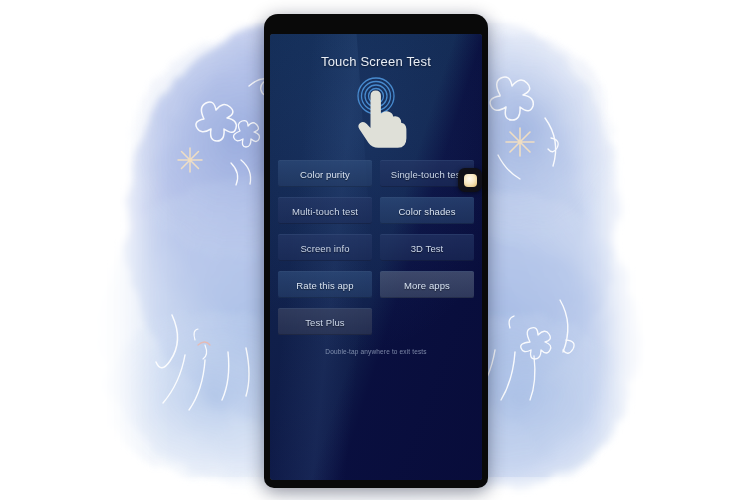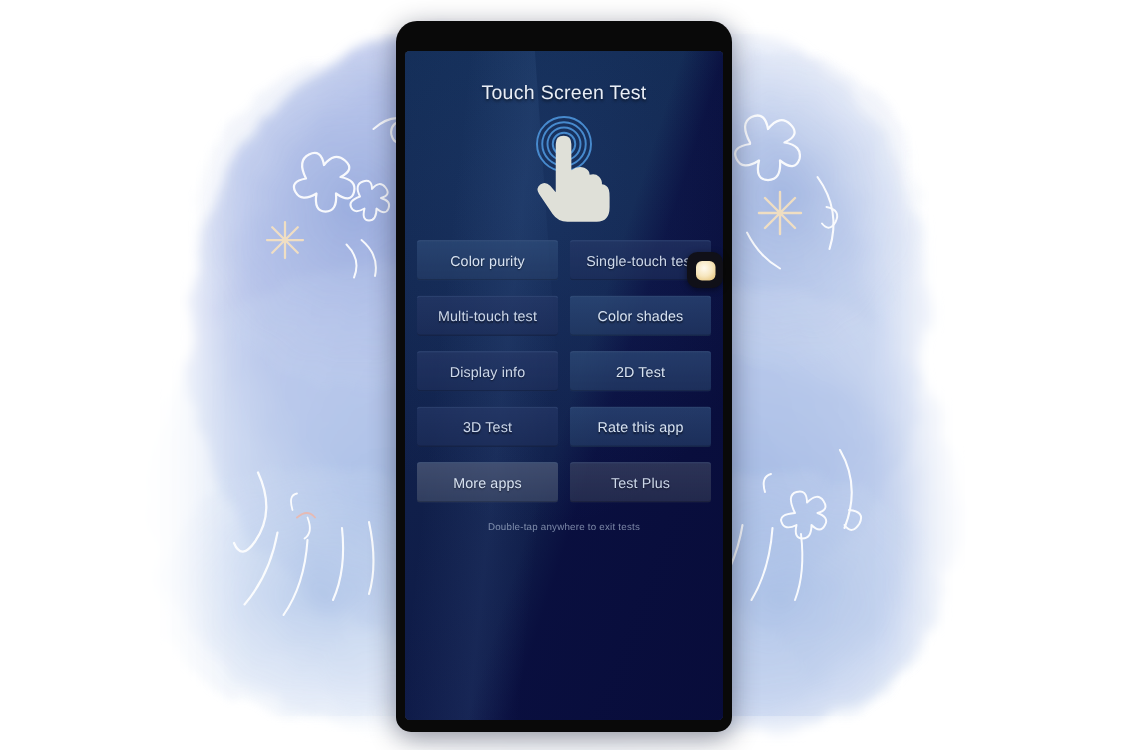--- a/index.html
+++ b/index.html
@@ -320,22 +320,21 @@
                      l3.7 4.2
                      z" fill="#dfe0d8"></path>
           </svg>
         </div>
 
         <div id="btn-grid">
           <div class="gbtn">Color purity</div>
           <div class="gbtn dim">Single-touch test</div>
           <div class="gbtn dim">Multi-touch test</div>
           <div class="gbtn">Color shades</div>
-          <div class="gbtn dim">Display info</div>
-          <div class="gbtn">2D Test</div>
+          <div class="gbtn dim">Screen info</div>
           <div class="gbtn dim">3D Test</div>
           <div class="gbtn">Rate this app</div>
           <div class="gbtn highlight">More apps</div>
           <div class="gbtn highlight dim">Test Plus</div>
         </div>
 
         <div id="exit-hint">Double-tap anywhere to exit tests</div>
       </div>
     </div>
   </div>

